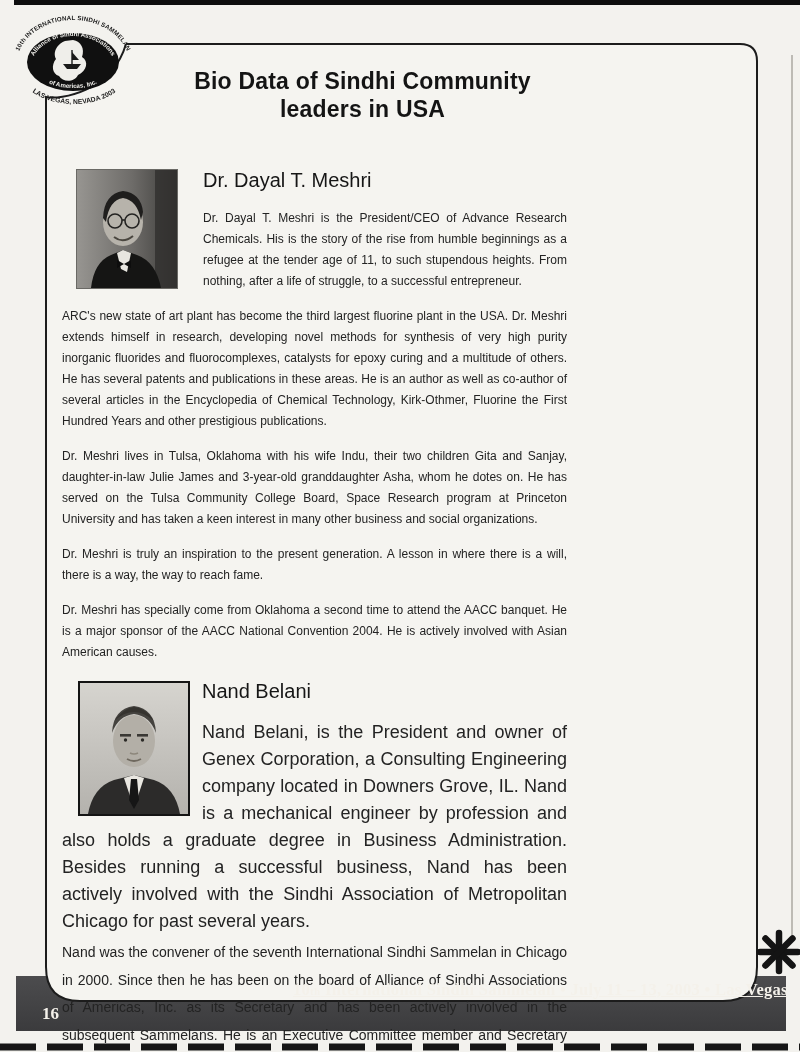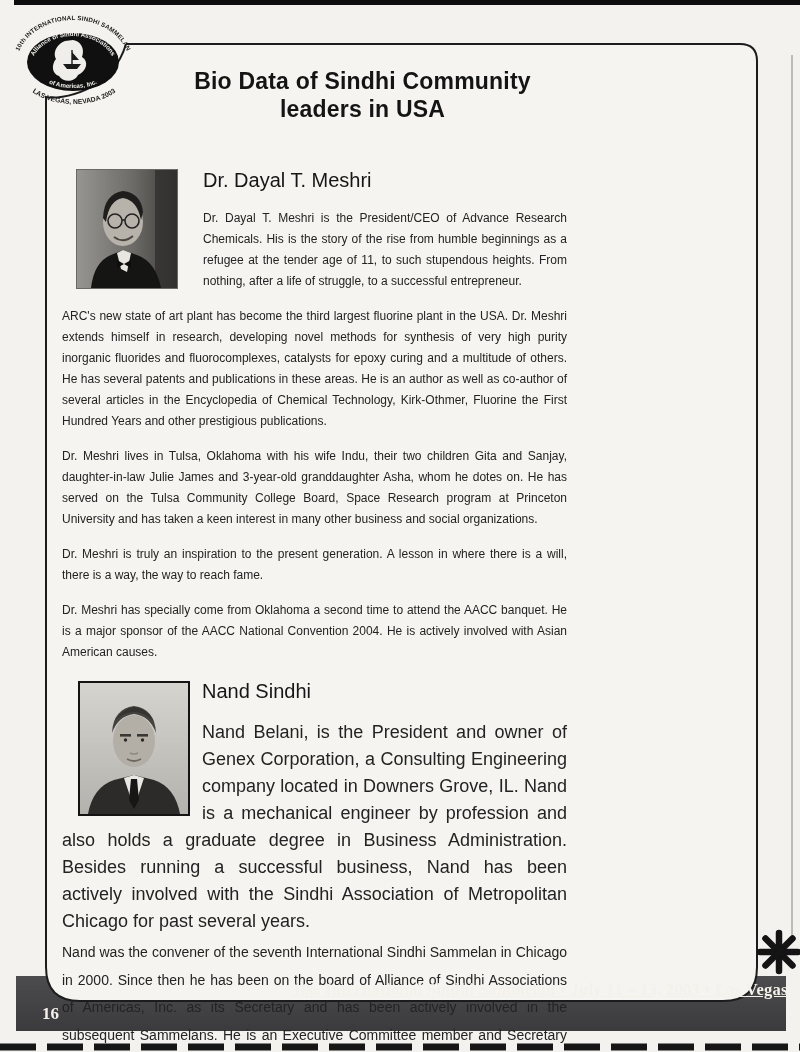--- a/index.html
+++ b/index.html
@@ -154,21 +154,21 @@
           <rect x="57" y="51" width="11" height="2.6" fill="#3a3834"></rect>
           <circle cx="45.5" cy="57" r="1.7" fill="#2c2a27"></circle>
           <circle cx="62.5" cy="57" r="1.7" fill="#2c2a27"></circle>
           <path d="M50,70 Q54,72 58,70" fill="none" stroke="#8d877c" stroke-width="1.6"></path>
           <path d="M47,76 Q54,80 61,76" fill="none" stroke="#6e685e" stroke-width="1.8"></path>
           <path d="M8,131 Q13,104 34,97 L54,92 L74,97 Q95,104 100,131 Z" fill="#2c2b2a"></path>
           <path d="M44,95 L54,92 L64,95 L58,113 L54,118 L50,113 Z" fill="#e9e7e1"></path>
           <path d="M51,96 L57,96 L59,117 L54,126 L49,117 Z" fill="#161616"></path>
         </svg>
       </div>
-      <h2 class="bio-name">Nand Sindhi</h2>
+      <h2 class="bio-name">Nand Belani</h2>
       <p class="p0">Nand Belani, is the President and owner of Genex Corporation, a Consulting Engineering company located in Downers Grove, IL.  Nand is a mechanical engineer by profession and also holds a graduate degree in Business Administration. Besides running a successful business, Nand has been actively involved with the Sindhi Association of Metropolitan Chicago for past several years.</p>
       <p class="p1">Nand was the convener of the seventh International Sindhi Sammelan in Chicago in 2000. Since then he has been on the board of Alliance of Sindhi Associations of Americas, Inc. as its Secretary and has been actively involved in the subsequent Sammelans. He is an Executive Committee member and Secretary of the Asian American Coalition of Chicago 2003.</p>
     </section>
   </div>
 
   <div class="pageno">16</div>
   <div class="footer-line"><span>10</span><span class="ord">th</span><span> International Sindhi Sammelan • July 11 – 13, 2003 • Las Vegas</span></div>
 
 </div>
 

